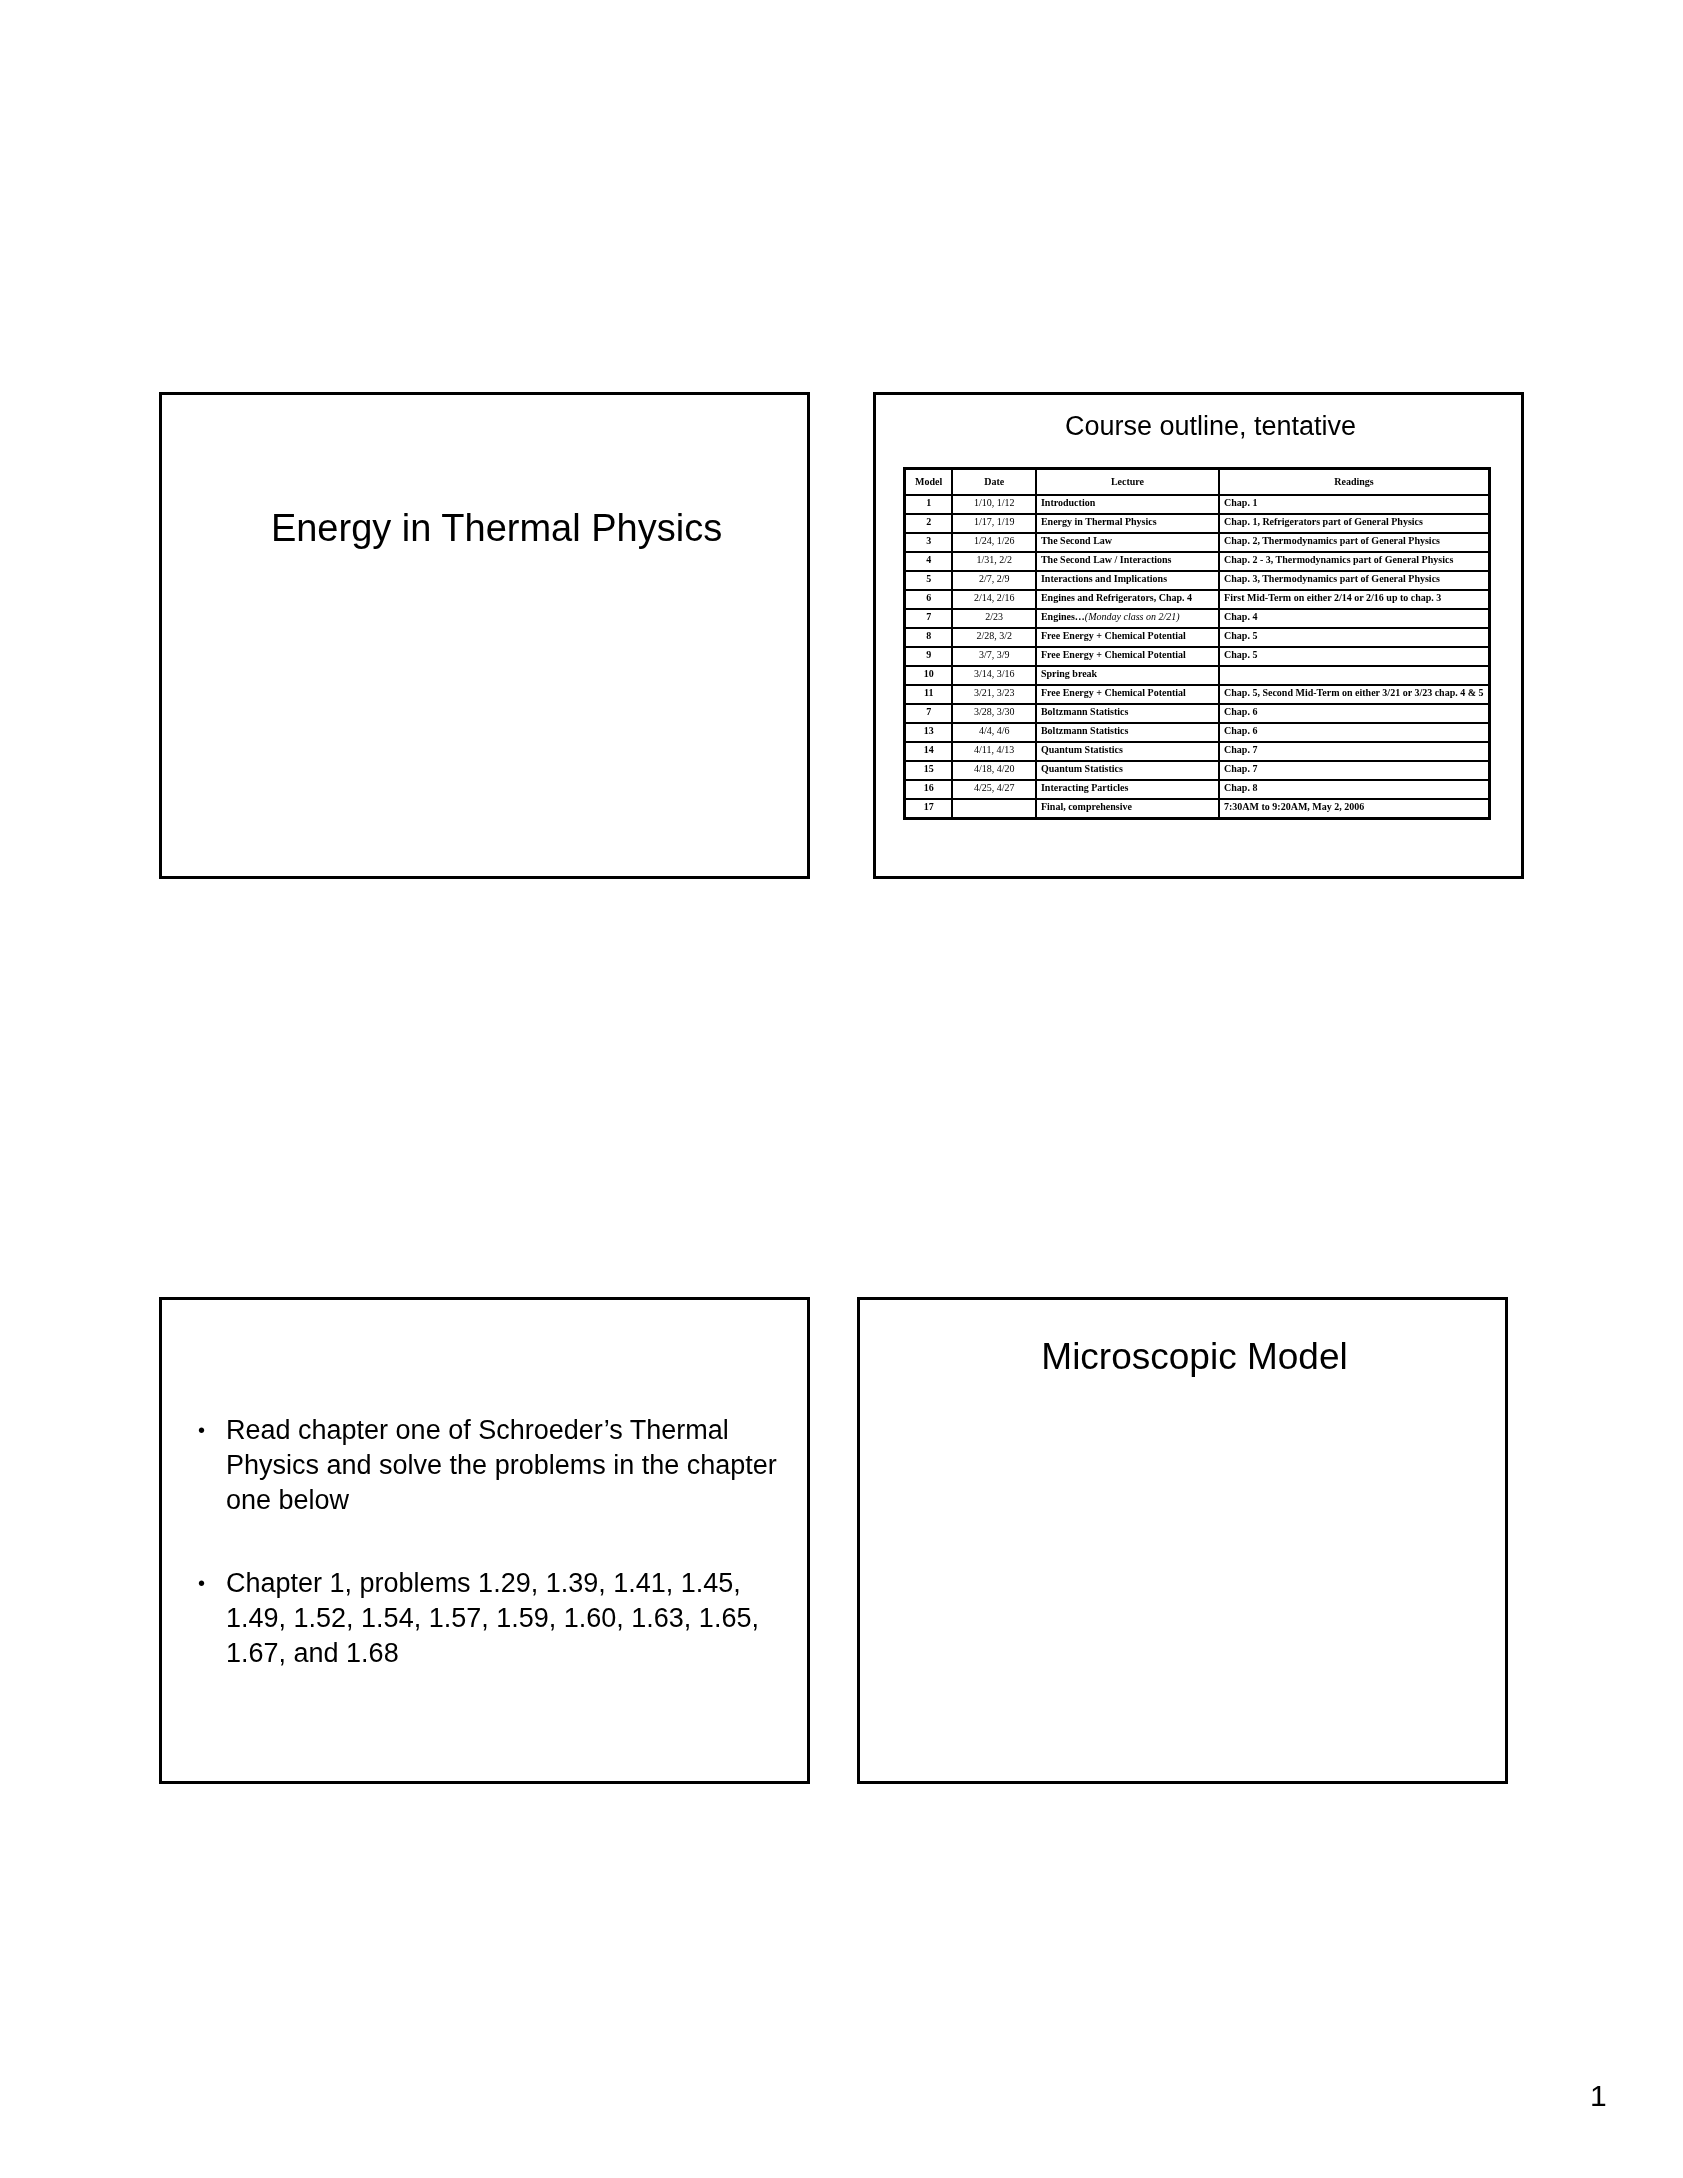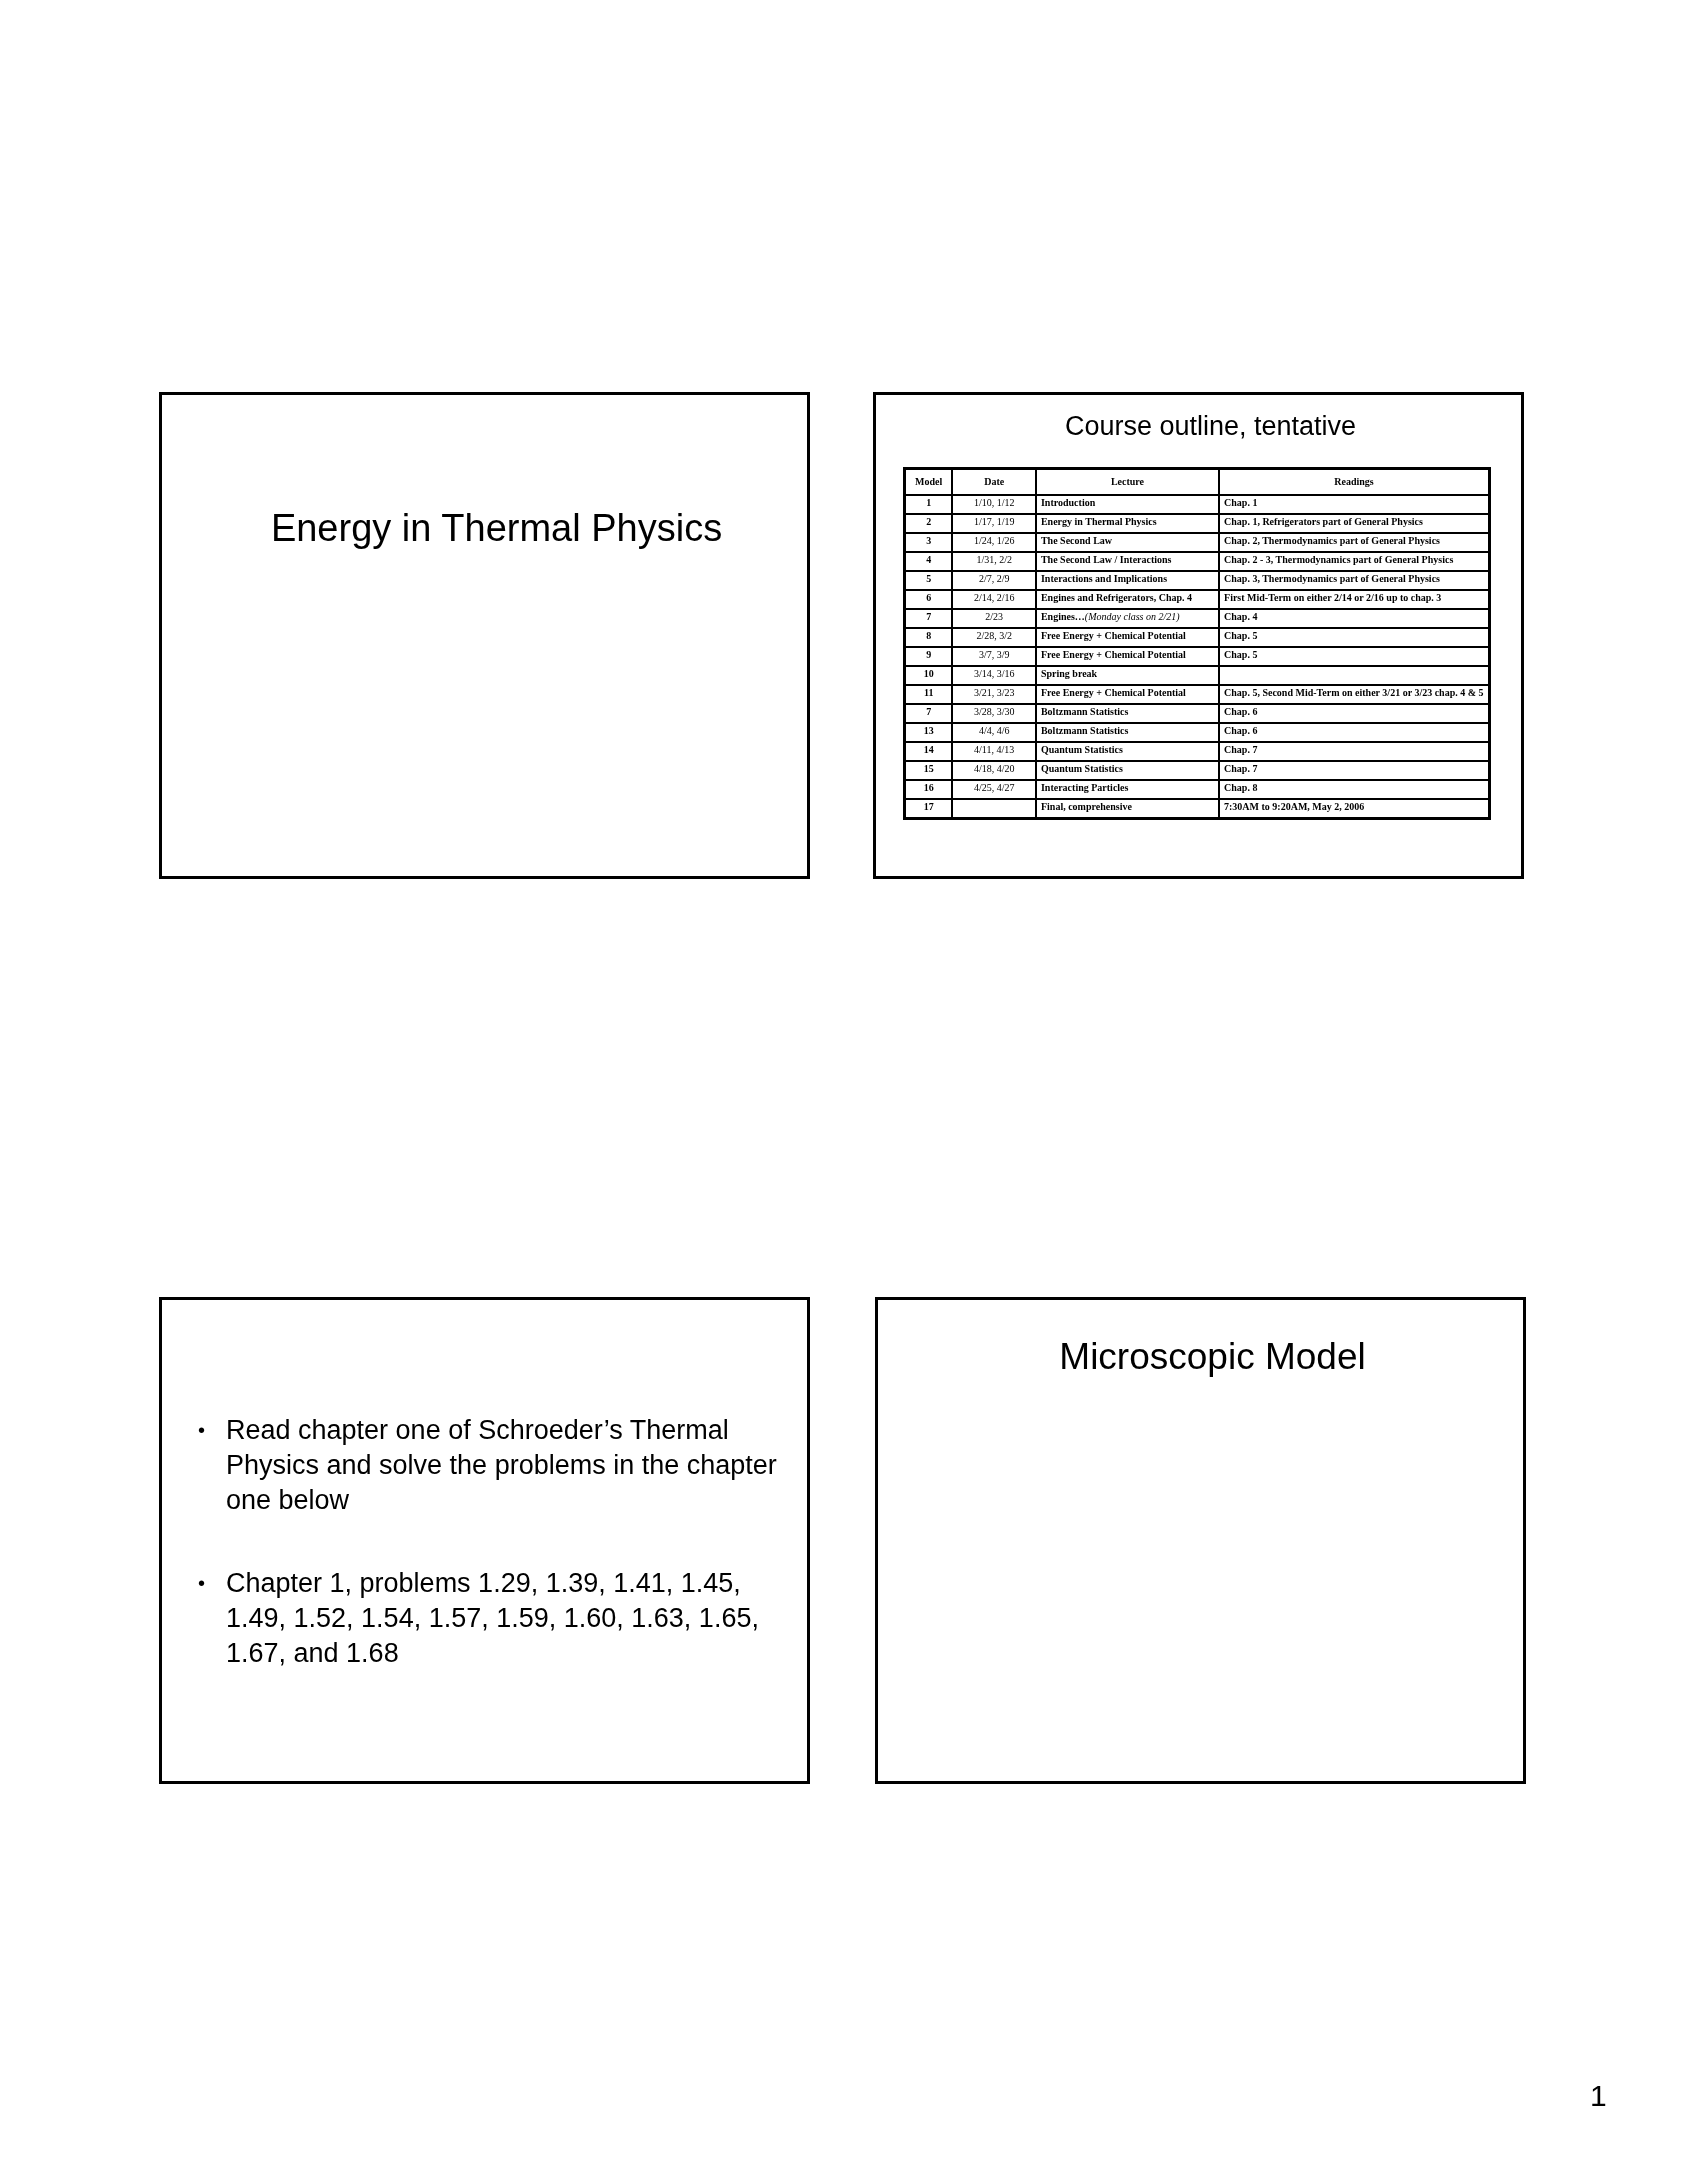--- a/index.html
+++ b/index.html
@@ -2,21 +2,21 @@
 <html><head>
 <meta charset="utf-8">
 <style>
   html, body { margin: 0; padding: 0; background: #ffffff; }
   body { width: 1683px; height: 2178px; position: relative; overflow: hidden;
          font-family: "Liberation Sans", sans-serif; color: #000; }
   .slide { position: absolute; width: 645px; height: 481px; border: 3px solid #000; background: #fff; box-sizing: content-box; }
   #slide1 { left: 159px; top: 392px; }
   #slide2 { left: 873px; top: 392px; }
   #slide3 { left: 159px; top: 1297px; }
-  #slide4 { left: 875px; top: 1297px; }
+  #slide4 { left: 857px; top: 1297px; }
 
   .title-center { position: absolute; left: 0; right: 0; text-align: center; font-size: 38px; padding-left: 24px; }
   #slide1 .title-center { top: 112px; font-size: 38px; }
   .subtitle { position: absolute; left: 0; right: 0; top: 305px; text-align: center; font-size: 17px; line-height: 22px; }
   .subtitle div { white-space: nowrap; }
 
   #slide2 .title-center { top: 16px; font-size: 27px; }
   #slide4 .title-center { top: 36px; font-size: 37px; }
   #slide3 .title-center { top: 36px; font-size: 37px; }
 

